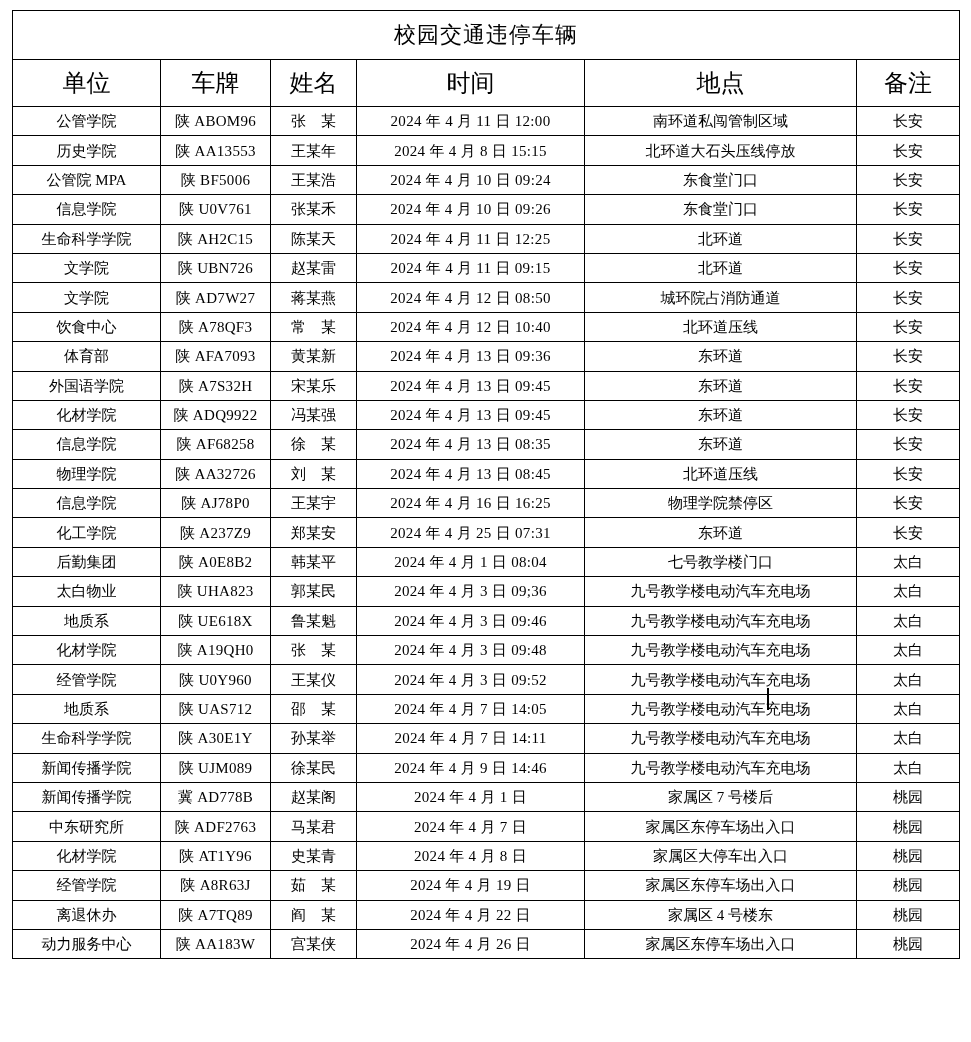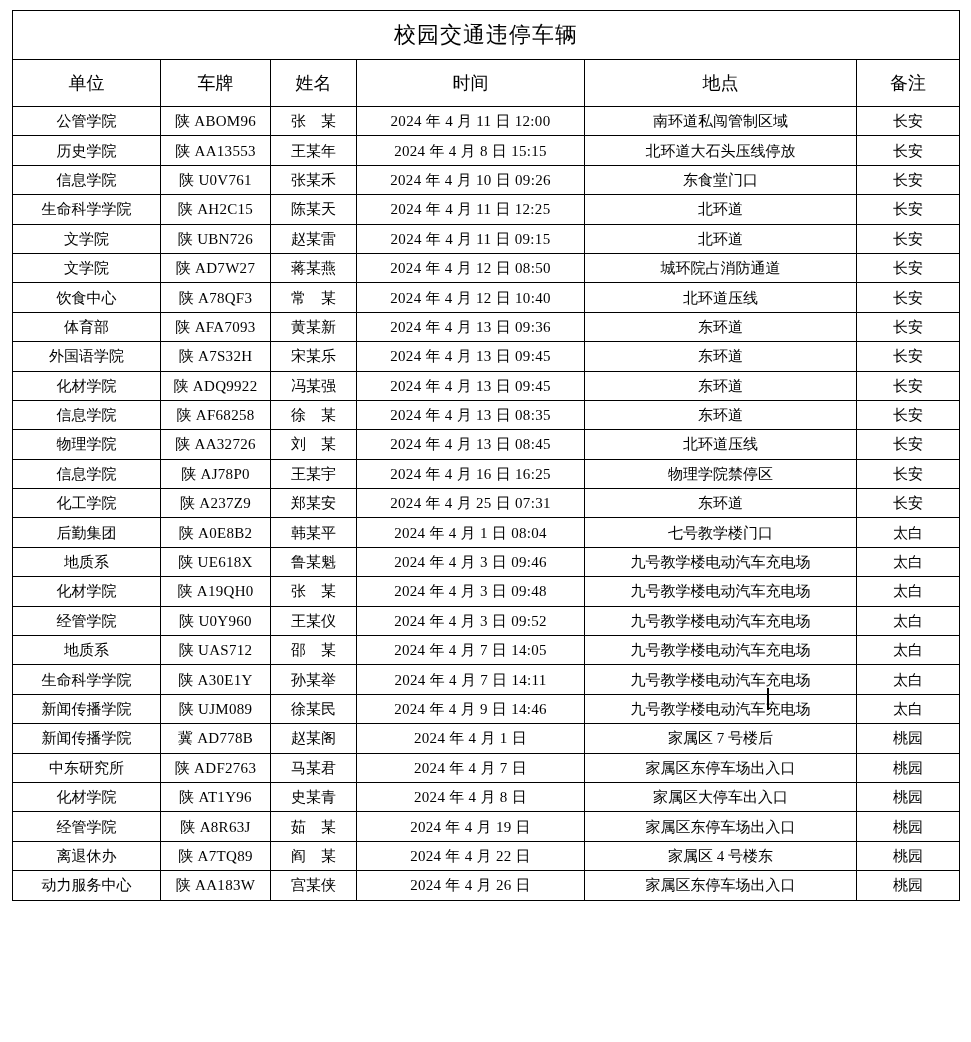--- a/index.html
+++ b/index.html
@@ -34,21 +34,21 @@
   }
   .title-cell {
     height: 48px;
     font-size: 22px;
     font-weight: bold;
     letter-spacing: 1px;
     font-family: "Liberation Sans", "DejaVu Sans", sans-serif;
   }
   .head-cell {
     height: 46px;
-    font-size: 18px;
+    font-size: 24px;
     font-weight: bold;
     font-family: "Liberation Sans", "DejaVu Sans", sans-serif;
     margin-left: 34px;
   }
   .data-row td {
     height: 28.4px;
     font-size: 15px;
     line-height: 28px;
     white-space: nowrap;
     overflow: hidden;
@@ -108,20 +108,28 @@
         </tr>
         <tr class="data-row">
           <td>历史学院</td>
           <td class="mono-ish">陕 AA13553</td>
           <td>王某年</td>
           <td class="mono-ish">2024 年 4 月 8 日 15:15</td>
           <td>北环道大石头压线停放</td>
           <td>长安</td>
         </tr>
         <tr class="data-row">
+          <td>公管院 MPA</td>
+          <td class="mono-ish">陕 BF5006</td>
+          <td>王某浩</td>
+          <td class="mono-ish">2024 年 4 月 10 日 09:24</td>
+          <td>东食堂门口</td>
+          <td>长安</td>
+        </tr>
+        <tr class="data-row">
           <td>信息学院</td>
           <td class="mono-ish">陕 U0V761</td>
           <td>张某禾</td>
           <td class="mono-ish">2024 年 4 月 10 日 09:26</td>
           <td>东食堂门口</td>
           <td>长安</td>
         </tr>
         <tr class="data-row">
           <td>生命科学学院</td>
           <td class="mono-ish">陕 AH2C15</td>
@@ -209,20 +217,28 @@
           <td class="mono-ish">2024 年 4 月 25 日 07:31</td>
           <td>东环道</td>
           <td>长安</td>
         </tr>
         <tr class="data-row">
           <td>后勤集团</td>
           <td class="mono-ish">陕 A0E8B2</td>
           <td>韩某平</td>
           <td class="mono-ish">2024 年 4 月 1 日 08:04</td>
           <td>七号教学楼门口</td>
+          <td>太白</td>
+        </tr>
+        <tr class="data-row">
+          <td>太白物业</td>
+          <td class="mono-ish">陕 UHA823</td>
+          <td>郭某民</td>
+          <td class="mono-ish">2024 年 4 月 3 日 09;36</td>
+          <td>九号教学楼电动汽车充电场</td>
           <td>太白</td>
         </tr>
         <tr class="data-row">
           <td>地质系</td>
           <td class="mono-ish">陕 UE618X</td>
           <td>鲁某魁</td>
           <td class="mono-ish">2024 年 4 月 3 日 09:46</td>
           <td>九号教学楼电动汽车充电场</td>
           <td>太白</td>
         </tr>

